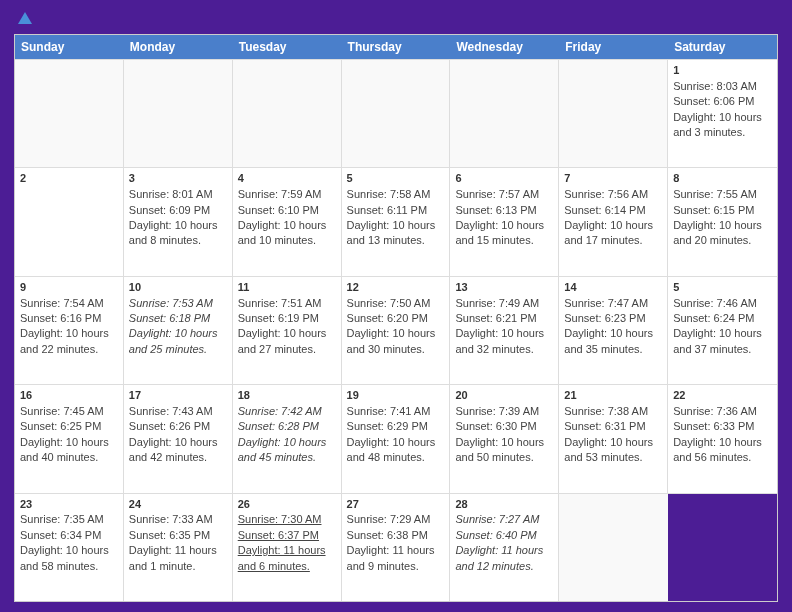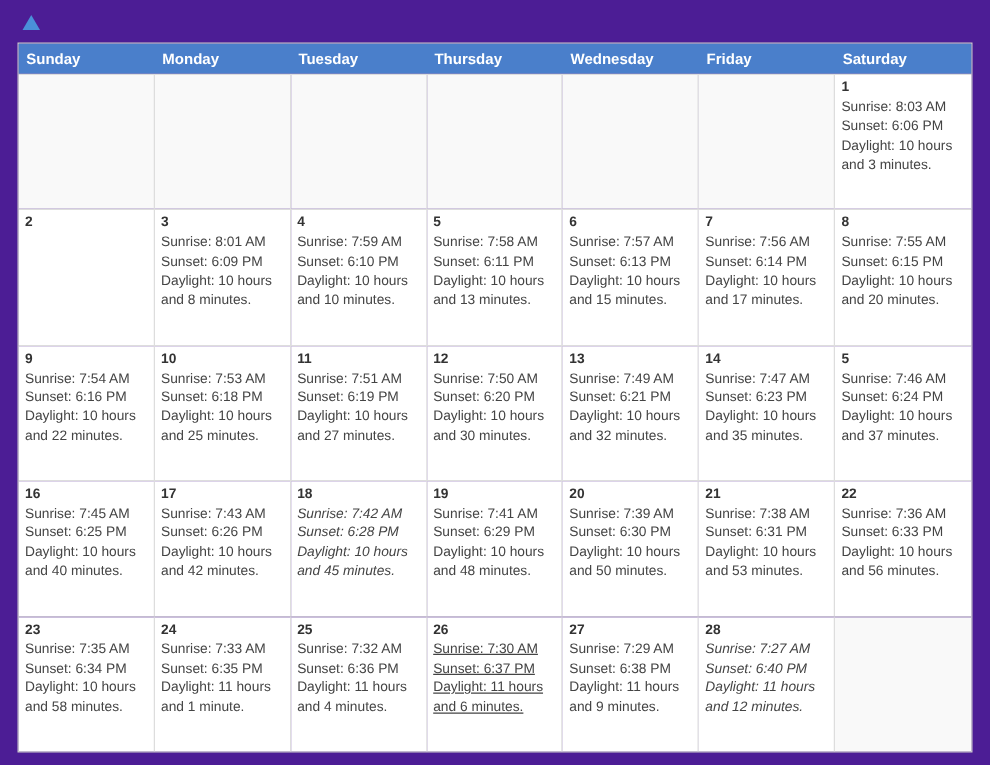--- a/index.html
+++ b/index.html
@@ -178,21 +178,21 @@
 Sunset: 6:14 PM
 Daylight: 10 hours and 17 minutes.</span></div>
           <div class="cal-cell"><span class="day-num">8</span><span class="cell-text" style="white-space: pre-line;">Sunrise: 7:55 AM
 Sunset: 6:15 PM
 Daylight: 10 hours and 20 minutes.</span></div>
         </div>
         <div class="cal-row">
           <div class="cal-cell"><span class="day-num">9</span><span class="cell-text" style="white-space: pre-line;">Sunrise: 7:54 AM
 Sunset: 6:16 PM
 Daylight: 10 hours and 22 minutes.</span></div>
-          <div class="cal-cell"><span class="day-num">10</span><span class="cell-text" style="white-space: pre-line;">Sunrise: 7:53 AM
+          <div class="cal-cell"><span class="day-num">10</span><span class="cell-text" style="white-space: pre-line; font-style: italic;">Sunrise: 7:53 AM
 Sunset: 6:18 PM
 Daylight: 10 hours and 25 minutes.</span></div>
           <div class="cal-cell"><span class="day-num">11</span><span class="cell-text" style="white-space: pre-line;">Sunrise: 7:51 AM
 Sunset: 6:19 PM
 Daylight: 10 hours and 27 minutes.</span></div>
           <div class="cal-cell"><span class="day-num">12</span><span class="cell-text" style="white-space: pre-line;">Sunrise: 7:50 AM
 Sunset: 6:20 PM
 Daylight: 10 hours and 30 minutes.</span></div>
           <div class="cal-cell"><span class="day-num">13</span><span class="cell-text" style="white-space: pre-line;">Sunrise: 7:49 AM
 Sunset: 6:21 PM
@@ -227,23 +227,20 @@
 Sunset: 6:33 PM
 Daylight: 10 hours and 56 minutes.</span></div>
         </div>
         <div class="cal-row">
           <div class="cal-cell"><span class="day-num">23</span><span class="cell-text" style="white-space: pre-line;">Sunrise: 7:35 AM
 Sunset: 6:34 PM
 Daylight: 10 hours and 58 minutes.</span></div>
           <div class="cal-cell"><span class="day-num">24</span><span class="cell-text" style="white-space: pre-line;">Sunrise: 7:33 AM
 Sunset: 6:35 PM
 Daylight: 11 hours and 1 minute.</span></div>
-          <div class="cal-cell"><span class="day-num">25</span><span class="cell-text" style="white-space: pre-line;">Sunrise: 7:32 AM
-Sunset: 6:36 PM
-Daylight: 11 hours and 4 minutes.</span></div>
           <div class="cal-cell"><span class="day-num">26</span><span class="cell-text" style="white-space: pre-line; text-decoration: underline;">Sunrise: 7:30 AM
 Sunset: 6:37 PM
 Daylight: 11 hours and 6 minutes.</span></div>
           <div class="cal-cell"><span class="day-num">27</span><span class="cell-text" style="white-space: pre-line;">Sunrise: 7:29 AM
 Sunset: 6:38 PM
 Daylight: 11 hours and 9 minutes.</span></div>
           <div class="cal-cell"><span class="day-num">28</span><span class="cell-text" style="white-space: pre-line; font-style: italic;">Sunrise: 7:27 AM
 Sunset: 6:40 PM
 Daylight: 11 hours and 12 minutes.</span></div>
           <div class="cal-cell empty"></div>

